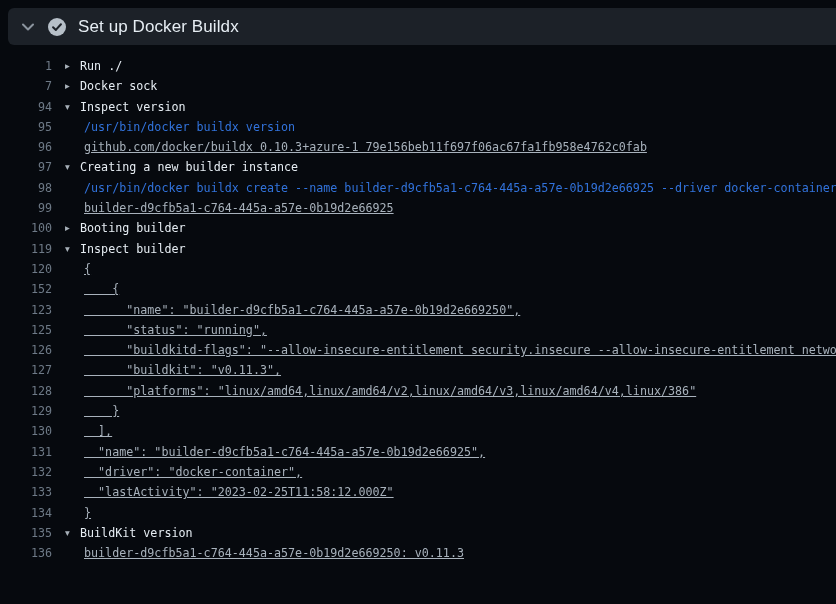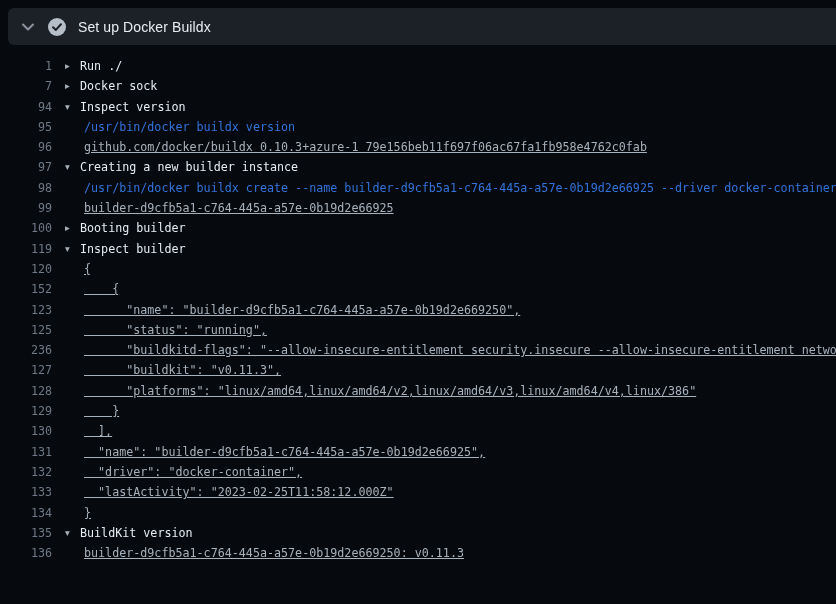--- a/index.html
+++ b/index.html
@@ -15,21 +15,21 @@
     background: #1c2128;
     border-radius: 6px 0 0 6px;
     display: flex;
     align-items: center;
     cursor: pointer;
   }
   .chev-wrap { width: 40px; display: flex; justify-content: center; align-items: center; }
   .check-wrap { width: 18px; height: 18px; margin-right: 12px; display: flex; }
   .step-title {
     font-family: "Liberation Sans", sans-serif;
-    font-size: 14px;
+    font-size: 17px;
     color: #e6edf3;
     letter-spacing: 0.1px;
   }
   .log {
     position: absolute;
     left: 0; top: 45px; right: 0; bottom: 0;
     padding-top: 11px;
     overflow: hidden;
   }
   .row {
@@ -144,21 +144,21 @@
     <span class="num">123</span>
     <span class="arrow"></span>
     <span class="txt output">      "name": "builder-d9cfb5a1-c764-445a-a57e-0b19d2e669250",</span>
   </div>
       <div class="row">
     <span class="num">125</span>
     <span class="arrow"></span>
     <span class="txt output">      "status": "running",</span>
   </div>
       <div class="row">
-    <span class="num">236</span>
+    <span class="num">126</span>
     <span class="arrow"></span>
     <span class="txt output">      "buildkitd-flags": "--allow-insecure-entitlement security.insecure --allow-insecure-entitlement network</span>
   </div>
       <div class="row">
     <span class="num">127</span>
     <span class="arrow"></span>
     <span class="txt output">      "buildkit": "v0.11.3",</span>
   </div>
       <div class="row">
     <span class="num">128</span>

